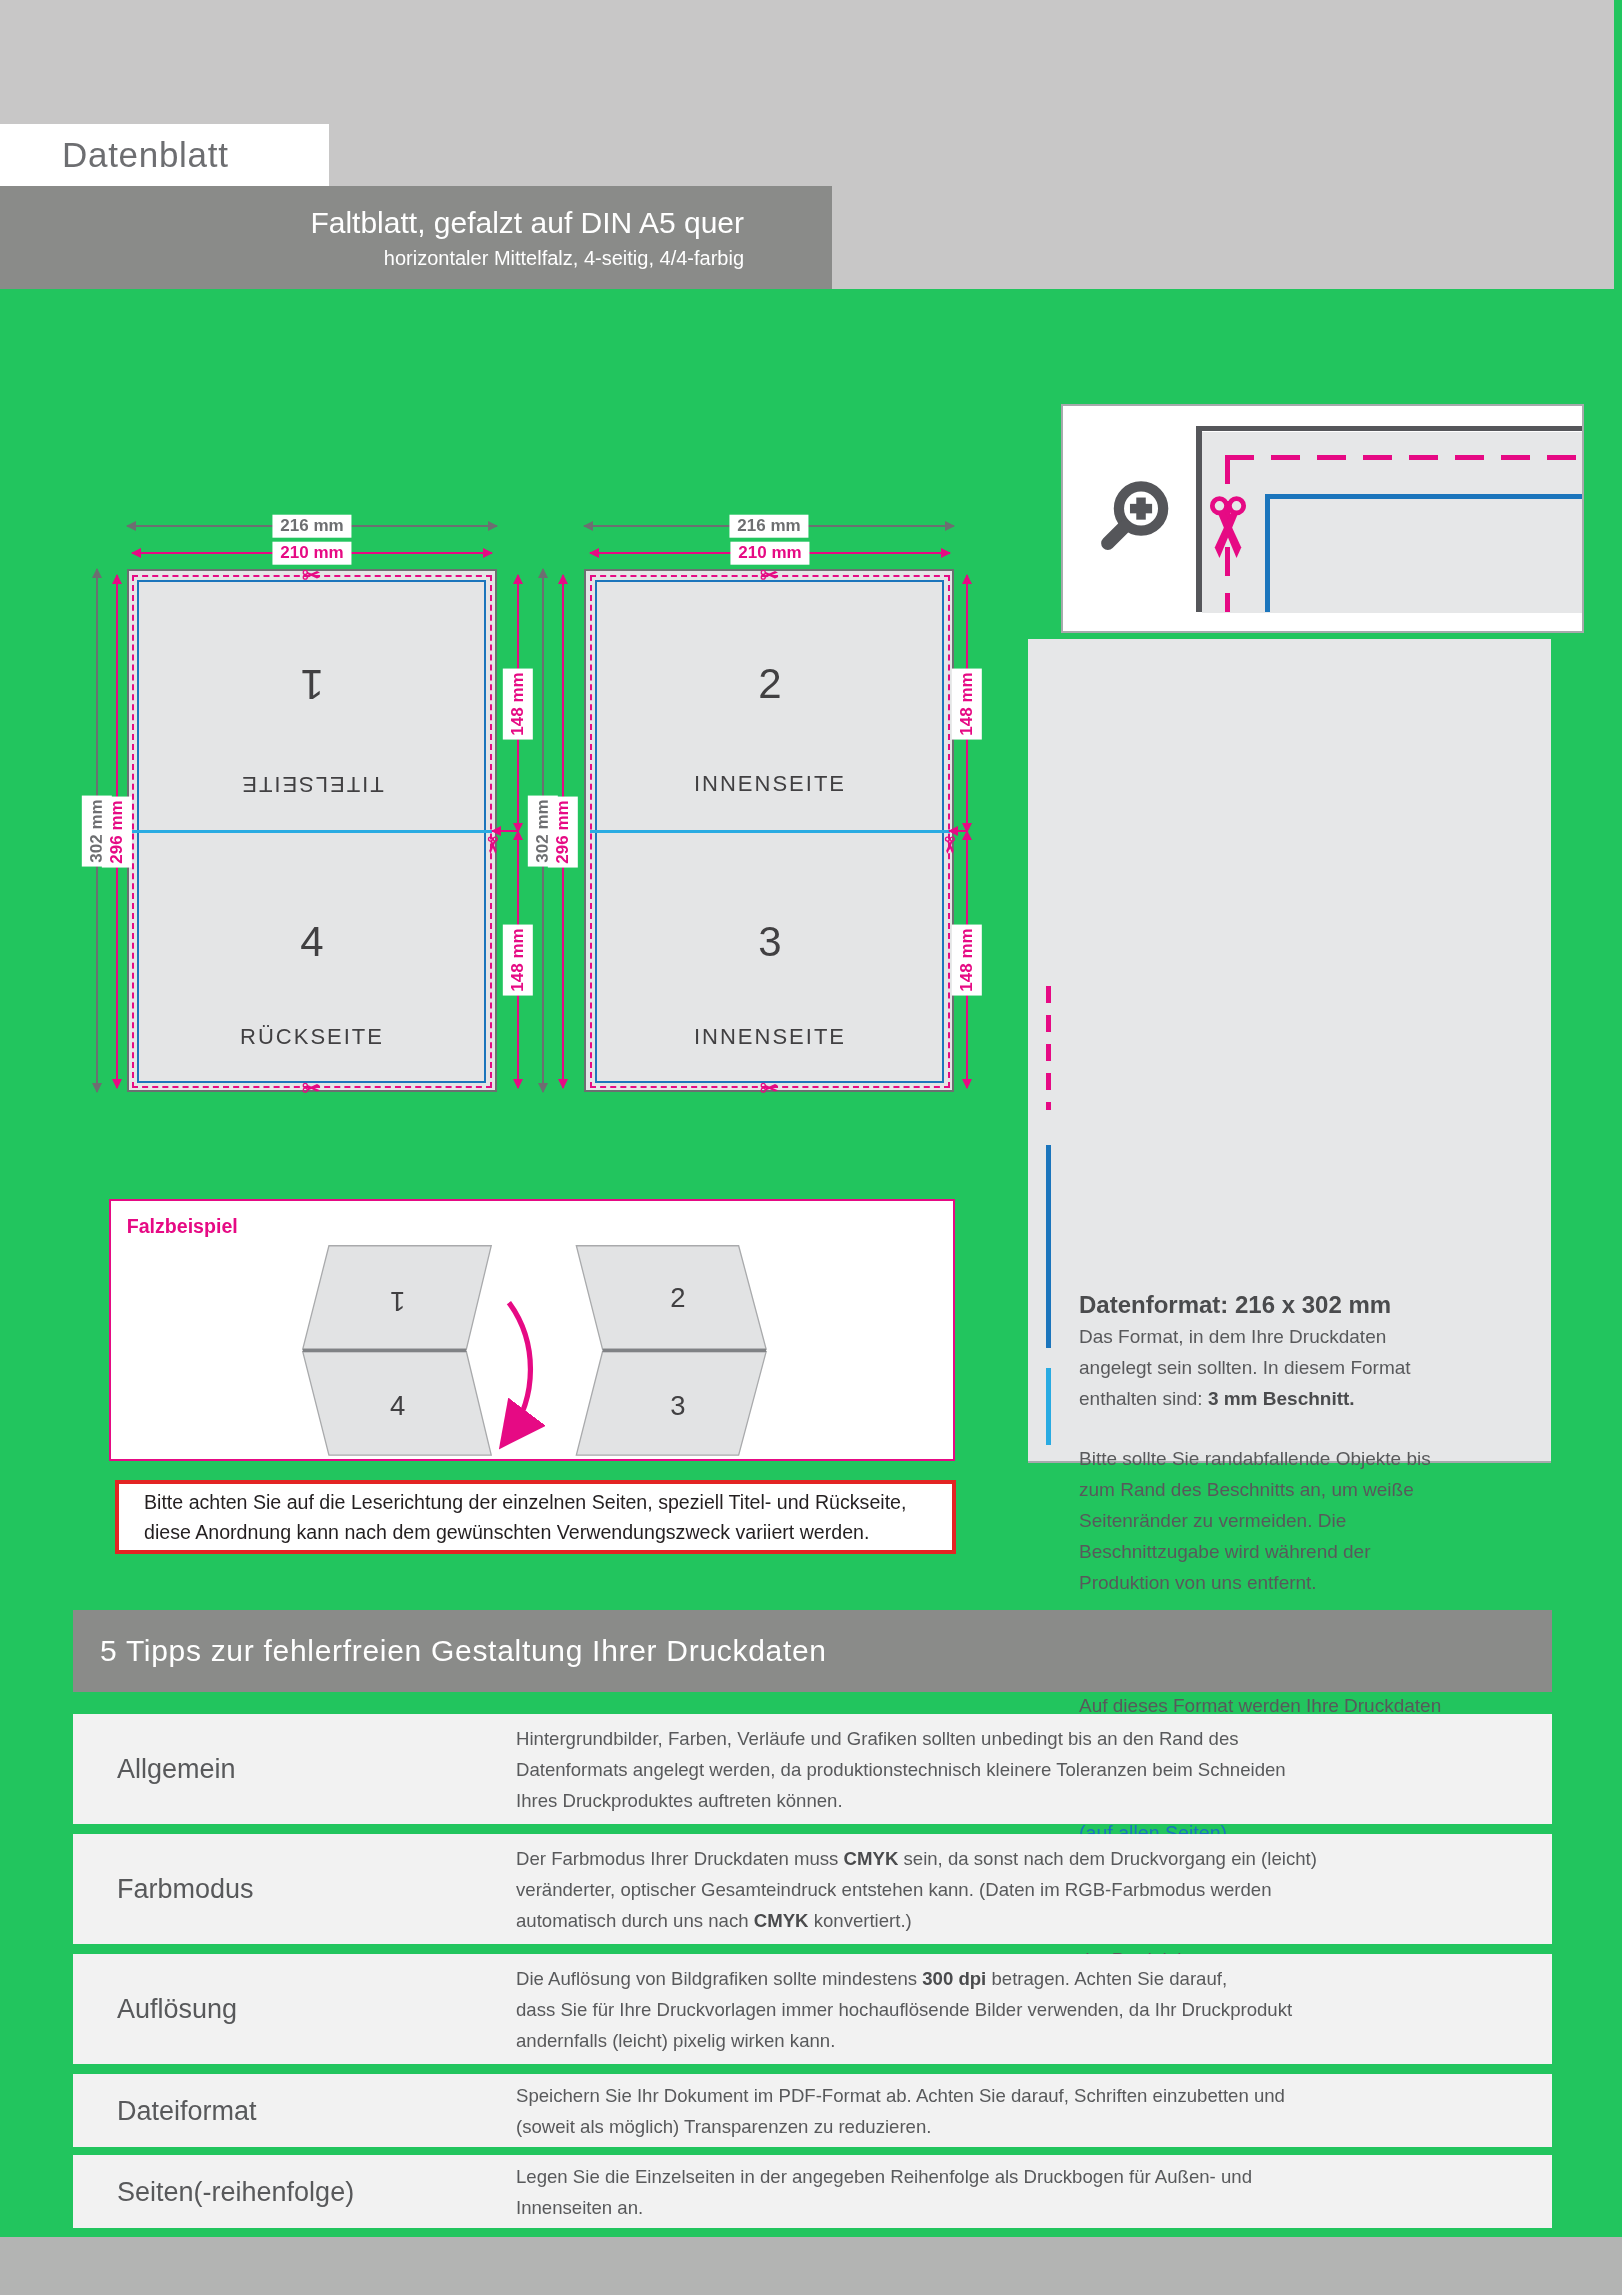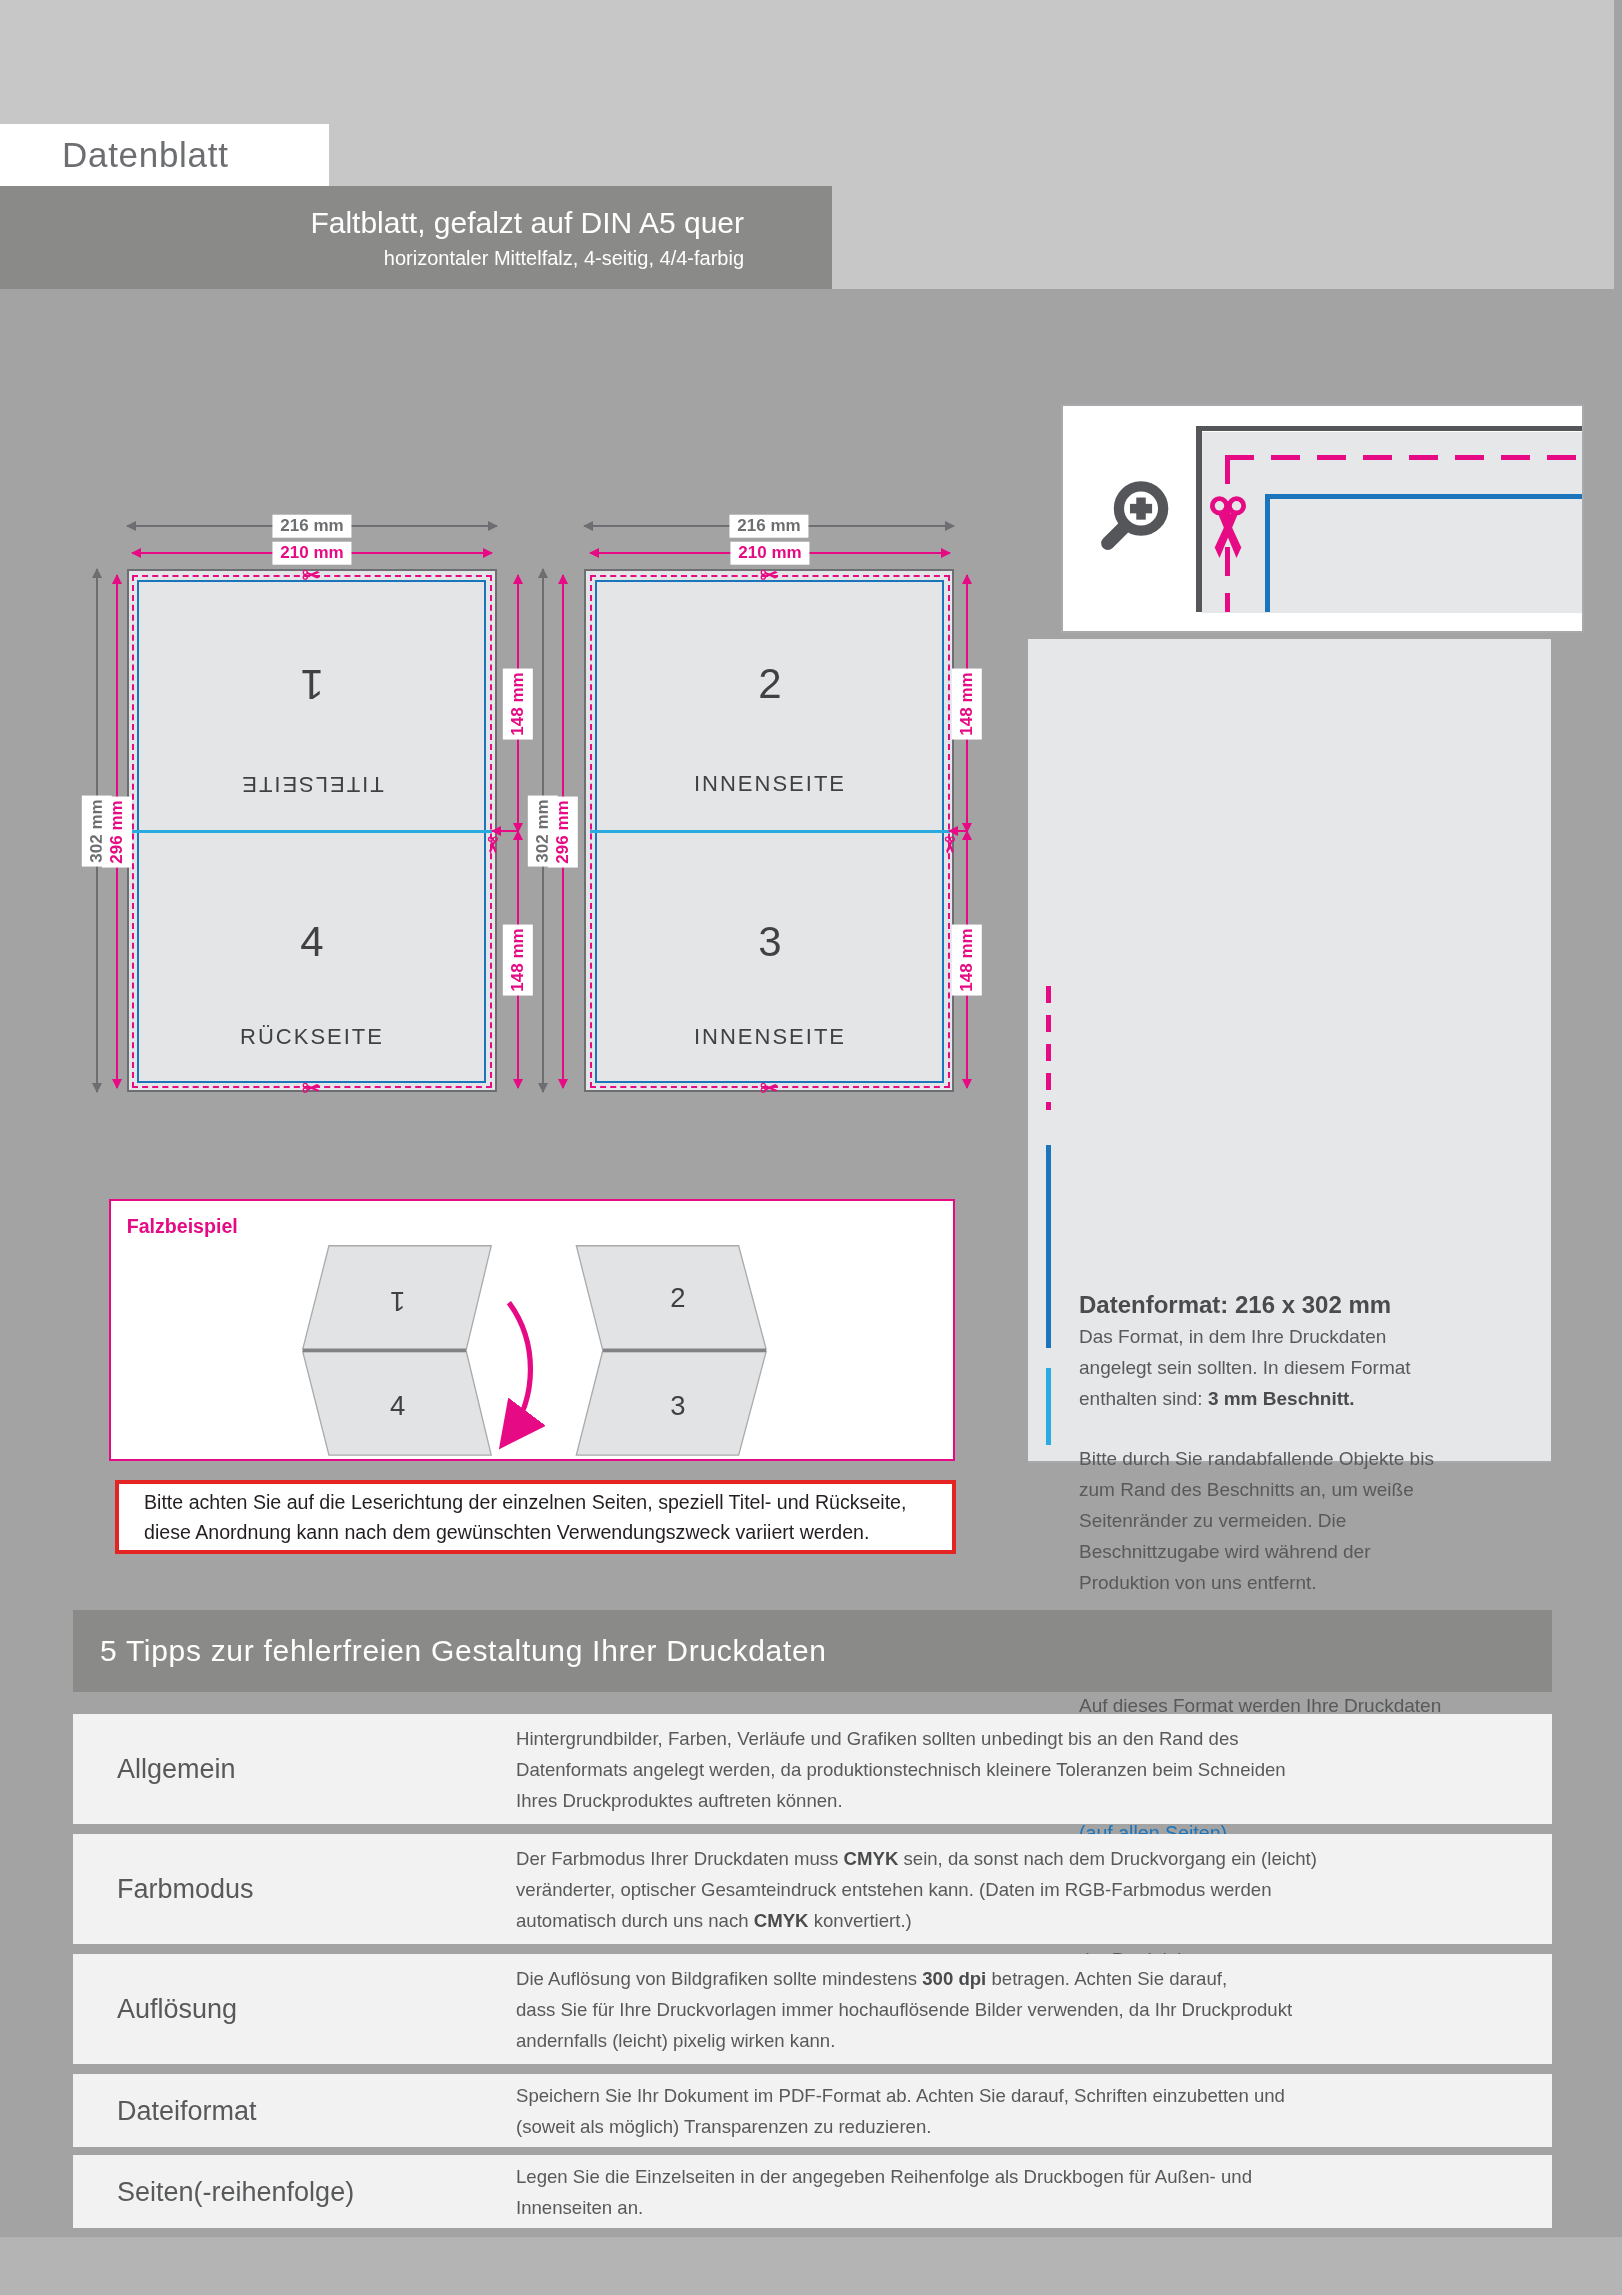--- a/index.html
+++ b/index.html
@@ -3,21 +3,21 @@
 <meta charset="utf-8">
 <style>
   :root{
     --magenta:#e60a84; --blue:#1b75bc; --cyan:#29abe2; --red:#e32423;
     --grayline:#6d6e71; --dark:#414042; --body:#58595b;
     --lightblock:#c8c7c7; --bar:#8a8b89; --panelgray:#e6e7e8; --diagfill:#e4e5e6;
     --rowbg:#f2f2f2; --footer:#b3b4b3; --border:#a7a9ac;
   }
   html,body{margin:0;padding:0;}
   body{font-family:"Liberation Sans", sans-serif; background:#fff;}
-  .page{position:relative;width:1623px;height:2295px;background:#a3a3a3;overflow:hidden;}
+  .page{position:relative;width:1623px;height:2295px;background:#22c55e;overflow:hidden;}
   .abs{position:absolute;}
   .b{font-weight:bold;}
 
   
   .topblock{left:0;top:0;width:1614px;height:289px;background:var(--lightblock);}
   .titleband{left:0;top:124px;width:329px;height:62px;background:#fff;display:flex;align-items:center;}
   .titleband span{font-size:35px;color:var(--grayline);padding-left:62px;letter-spacing:0.7px;}
   .topbar{left:0;top:186px;width:832px;height:103px;background:var(--bar);display:flex;flex-direction:column;justify-content:center;align-items:flex-end;padding-right:88px;box-sizing:border-box;}
   .topbar .t1{color:#fff;font-size:30px;line-height:1.35;}
   .topbar .t2{color:#fff;font-size:20px;line-height:1.4;}
@@ -200,21 +200,21 @@
   </div>
 
   <div class="abs infobox">
     <div class="ih" style="top:652px;font-size:24px;color:#4a4b4d;">Datenformat: 216 x 302 mm</div>
     <div class="itext" style="top:682px;">
         <div class="ln"><span>Das Format, in dem Ihre Druckdaten</span></div>
         <div class="ln"><span>angelegt sein sollten. In diesem Format</span></div>
         <div class="ln"><span>enthalten sind: </span><span class="b">3 mm Beschnitt.</span></div>
       </div>
     <div class="itext" style="top:804px;">
-        <div class="ln"><span>Bitte durch Sie randabfallende Objekte bis</span></div>
+        <div class="ln"><span>Bitte sollte Sie randabfallende Objekte bis</span></div>
         <div class="ln"><span>zum Rand des Beschnitts an, um weiße</span></div>
         <div class="ln"><span>Seitenränder zu vermeiden. Die</span></div>
         <div class="ln"><span>Beschnittzugabe wird während der</span></div>
         <div class="ln"><span>Produktion von uns entfernt.</span></div>
       </div>
 
     <div class="ibar dashed" style="top:347px;height:124px;"></div>
     <div class="ih" style="top:982px;font-size:26px;color:var(--magenta);">Endformat: 210 x 296 mm</div>
     <div class="ih" style="top:1018px;font-size:21.6px;color:var(--magenta);">Gefalztes Endformat: 210 x 148 mm</div>
     <div class="itext" style="top:1051px;">

